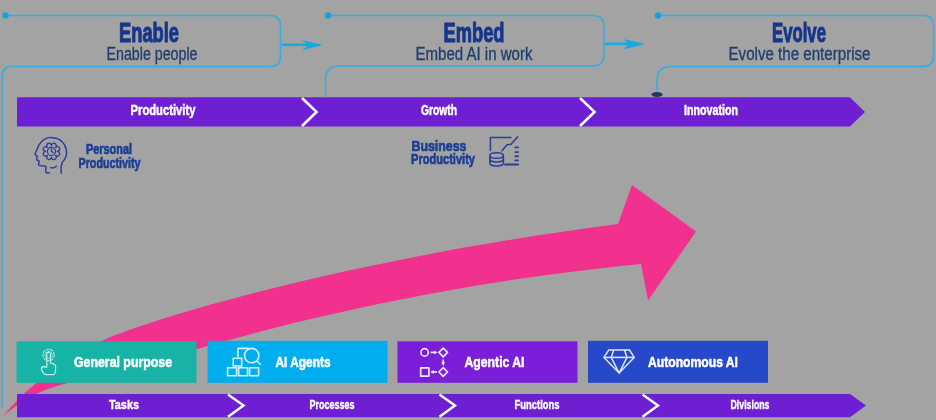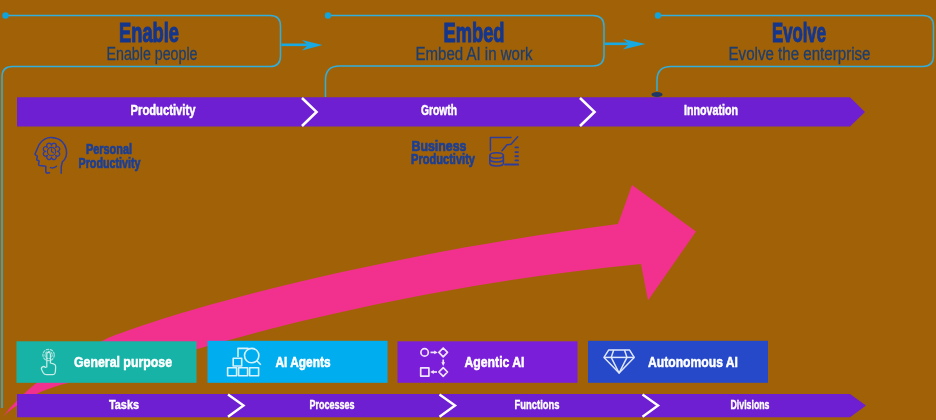--- a/index.html
+++ b/index.html
@@ -1,16 +1,16 @@
 <!DOCTYPE html>
 <html><head>
 <meta charset="utf-8">
 <style>
   html,body{margin:0;padding:0;background:#ffffff;}
-  #stage{position:relative;width:936px;height:420px;overflow:hidden;background:#a16207;
+  #stage{position:relative;width:936px;height:420px;overflow:hidden;background:#a3a3a3;
          font-family:"Liberation Sans", sans-serif;}
   svg{display:block;}
 </style>
 </head>
 <body>
 <div id="stage">
 <svg width="936" height="420" viewBox="0 0 936 420" xmlns="http://www.w3.org/2000/svg">
 
   <path d="M 3 416.5 C 20 395, 51 366, 108 338 C 200 302, 400 252, 618 224
            L 632 185 L 696 231.5 L 648 300.5 L 641 264

